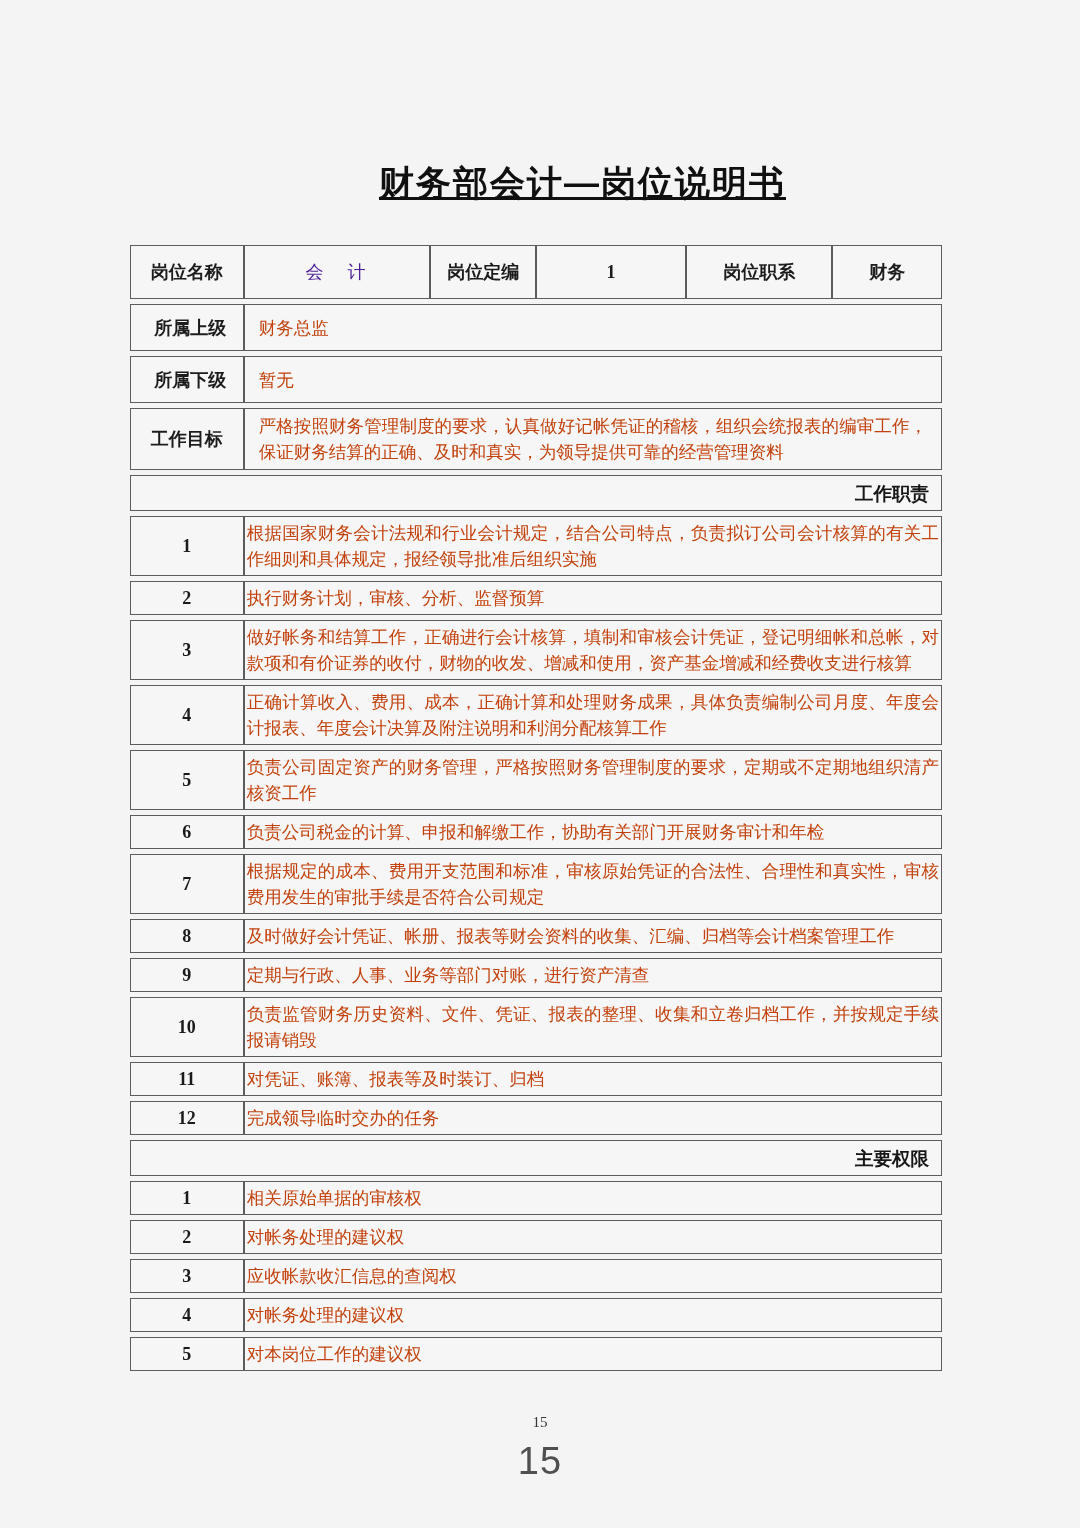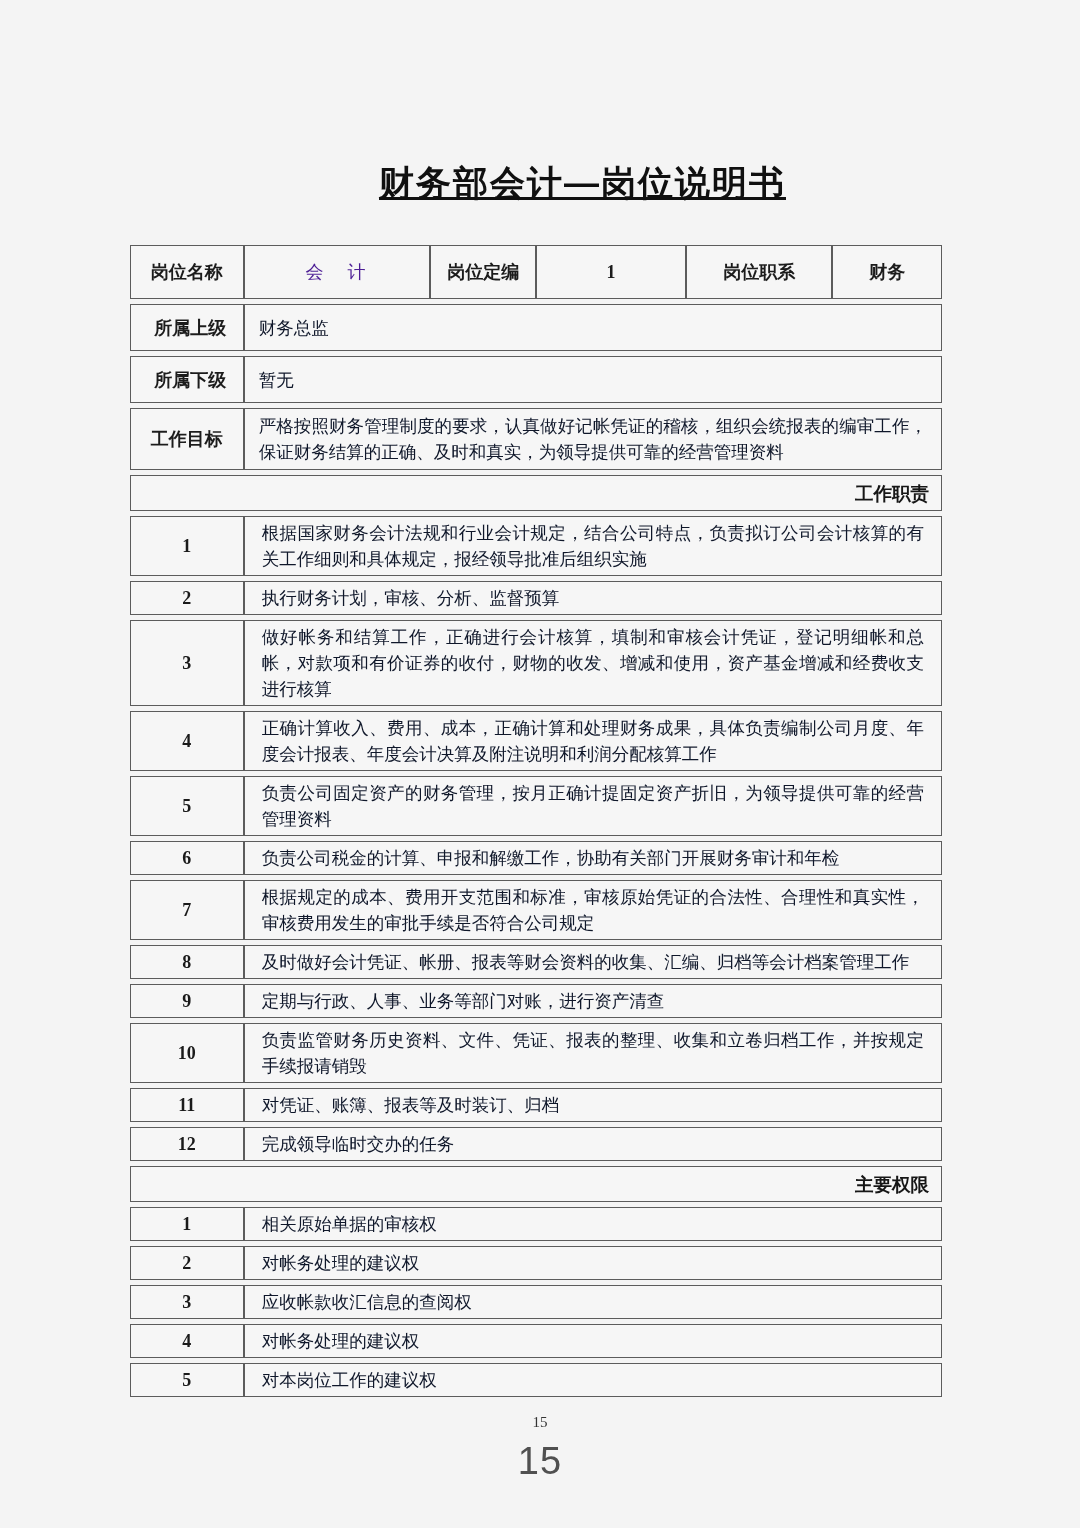--- a/index.html
+++ b/index.html
@@ -61,42 +61,42 @@
     color: #1c1c1c;
   }
   
   .r-info td { height: 47px; padding-left: 7px; }
   .r-obj td.lab { height: 60px; }
   td.txt {
     padding: 4px 14px;
     font-size: 17.5px;
     line-height: 26px;
     text-align: justify;
-    color: #0f172a;
+    color: #c2410c;
   }
   
   .r-section td {
     height: 36px;
     padding: 2px 12px;
     font-family: "Liberation Sans", sans-serif;
     font-weight: bold;
     font-size: 18.5px;
     color: #161616;
     text-align: right;
     margin-top: 8px;
   }
   
   td.num {
     text-align: center;
     font-weight: bold;
     font-size: 18px;
     color: #1a1a1a;
   }
   .r-item td { min-height: 32px; }
-  .r-item td.txt { padding: 3px 17px; }
+  .r-item td.txt { padding: 3px 2px; }
   
   .pg-small {
     position: absolute;
     top: 1414px;
     left: 0;
     width: 1080px;
     text-align: center;
     font-size: 15px;
     color: #333333;
     font-family: "Liberation Serif", serif;
@@ -169,21 +169,21 @@
       <tr class="r-item">
         <td class="num">3</td>
         <td class="txt" colspan="5">做好帐务和结算工作，正确进行会计核算，填制和审核会计凭证，登记明细帐和总帐，对款项和有价证券的收付，财物的收发、增减和使用，资产基金增减和经费收支进行核算</td>
       </tr>
       <tr class="r-item">
         <td class="num">4</td>
         <td class="txt" colspan="5">正确计算收入、费用、成本，正确计算和处理财务成果，具体负责编制公司月度、年度会计报表、年度会计决算及附注说明和利润分配核算工作</td>
       </tr>
       <tr class="r-item">
         <td class="num">5</td>
-        <td class="txt" colspan="5">负责公司固定资产的财务管理，按月正确计提固定资产折旧，为领导提供可靠的经营管理资料</td>
+        <td class="txt" colspan="5">负责公司固定资产的财务管理，严格按照财务管理制度的要求，定期或不定期地组织清产核资工作</td>
       </tr>
       <tr class="r-item">
         <td class="num">6</td>
         <td class="txt" colspan="5">负责公司税金的计算、申报和解缴工作，协助有关部门开展财务审计和年检</td>
       </tr>
       <tr class="r-item">
         <td class="num">7</td>
         <td class="txt" colspan="5">根据规定的成本、费用开支范围和标准，审核原始凭证的合法性、合理性和真实性，审核费用发生的审批手续是否符合公司规定</td>
       </tr>
       <tr class="r-item">

